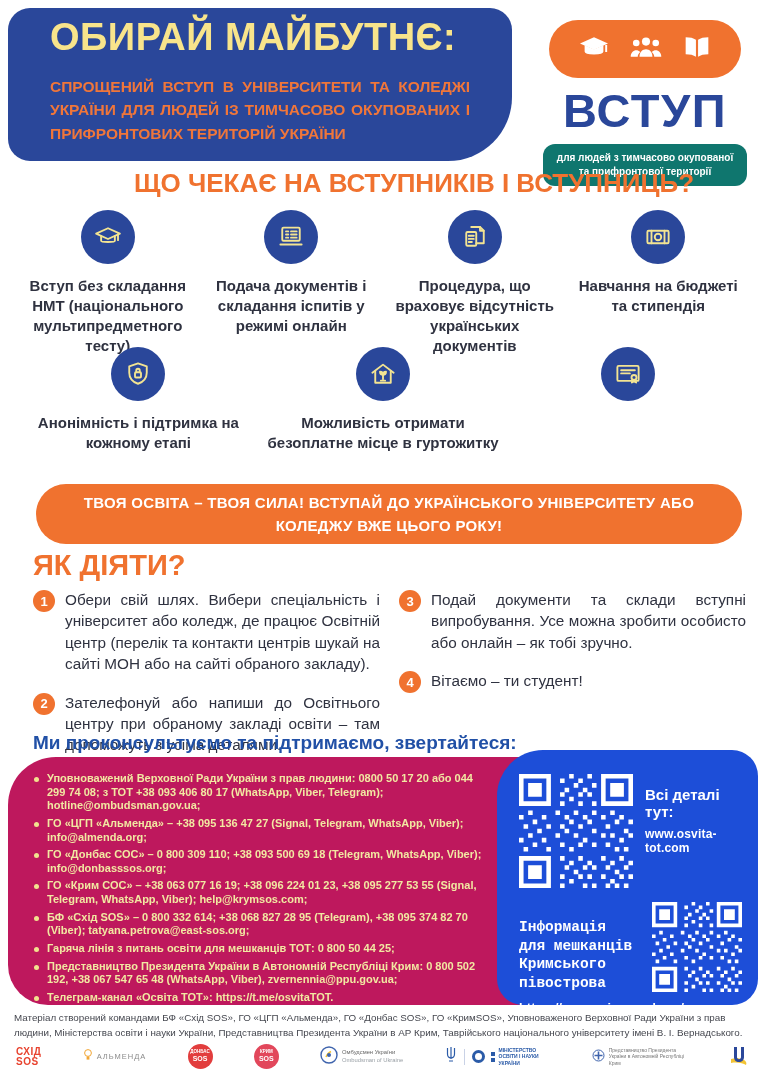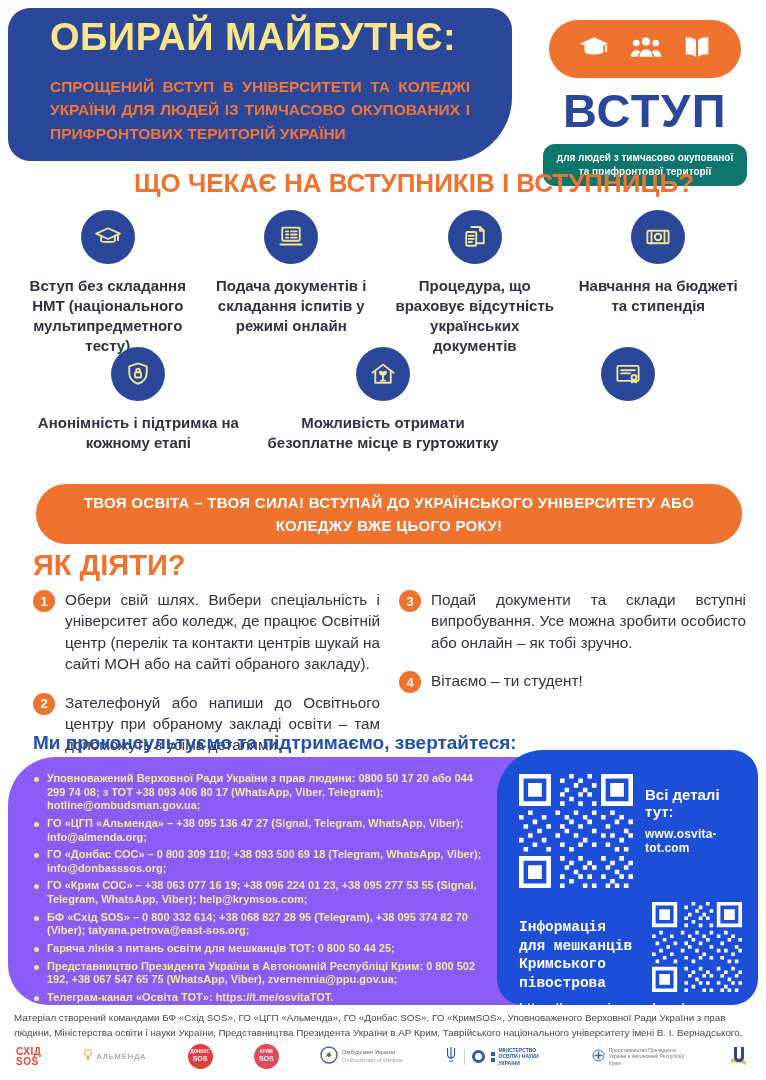--- a/index.html
+++ b/index.html
@@ -42,21 +42,21 @@
   #steps-left  { position:absolute; left:33px;  top:589px; width:347px; }
   #steps-right { position:absolute; left:399px; top:589px; width:347px; }
   .step { display:flex; gap:10px; margin-bottom:17px; }
   .step-num { flex:0 0 22px; width:22px; height:22px; background:#f0722f; color:#fff; border-radius:50%;
               font-size:13px; font-weight:bold; display:flex; align-items:center; justify-content:center; margin-top:1px; }
   .step-text { font-size:15.3px; color:#2f3240; line-height:1.4; text-align:justify; }
   .note { margin:0 0 16px 32px; font-size:14.3px; font-weight:bold; color:#2553a8; line-height:1.42; text-align:justify; }
 
   
   #contacts-heading { position:absolute; left:33px; top:732px; font-size:19px; font-weight:bold; color:#2150a6; }
-  #contact-box { position:absolute; left:8px; top:757px; width:726px; height:248px; background:#8b5cf6;
+  #contact-box { position:absolute; left:8px; top:757px; width:726px; height:248px; background:#be185d;
                  border-radius:48px 26px 26px 40px; padding:15px 33px 8px 26px; overflow:hidden; }
   .c-item { display:flex; gap:8px; margin-bottom:4px; width:452px; }
   .c-dot { flex:0 0 5px; width:5px; height:5px; border-radius:50%; background:#f2e28e; margin-top:5px; }
   .c-text { font-size:11px; font-weight:bold; color:#f2e8a2; line-height:1.24; }
 
   
   #panel { position:absolute; left:497px; top:750px; width:261px; height:255px; background:#1d4ed8;
            border-radius:46px 26px 26px 26px; padding:24px 16px 12px 22px; }
   .p-row1 { display:flex; gap:12px; }
   .qr-big { width:114px; height:114px; flex:0 0 114px; }
@@ -254,21 +254,21 @@
     <div class="c-item">
       <span class="c-dot"></span>
       <span class="c-text">БФ «Схід SOS» – 0 800 332 614; +38 068 827 28 95 (Telegram), +38 095 374 82 70 (Viber); tatyana.petrova@east-sos.org;</span>
     </div>
     <div class="c-item">
       <span class="c-dot"></span>
       <span class="c-text">Гаряча лінія з питань освіти для мешканців ТОТ: 0 800 50 44 25;</span>
     </div>
     <div class="c-item">
       <span class="c-dot"></span>
-      <span class="c-text">Представництво Президента України в Автономній Республіці Крим: 0 800 502 192, +38 067 547 65 75 (WhatsApp, Viber), zvernennia@ppu.gov.ua;</span>
+      <span class="c-text">Представництво Президента України в Автономній Республіці Крим: 0 800 502 192, +38 067 547 65 48 (WhatsApp, Viber), zvernennia@ppu.gov.ua;</span>
     </div>
     <div class="c-item">
       <span class="c-dot"></span>
       <span class="c-text">Телеграм-канал «Освіта ТОТ»: https://t.me/osvitaTOT.</span>
     </div>
   </div>
 
   <div id="panel">
     <div class="p-row1">
       <div class="qr qr-big">

